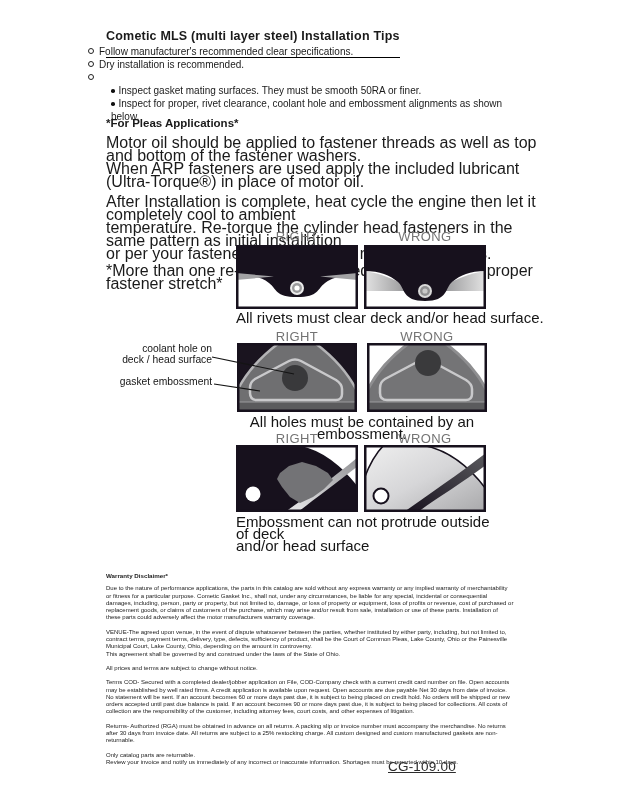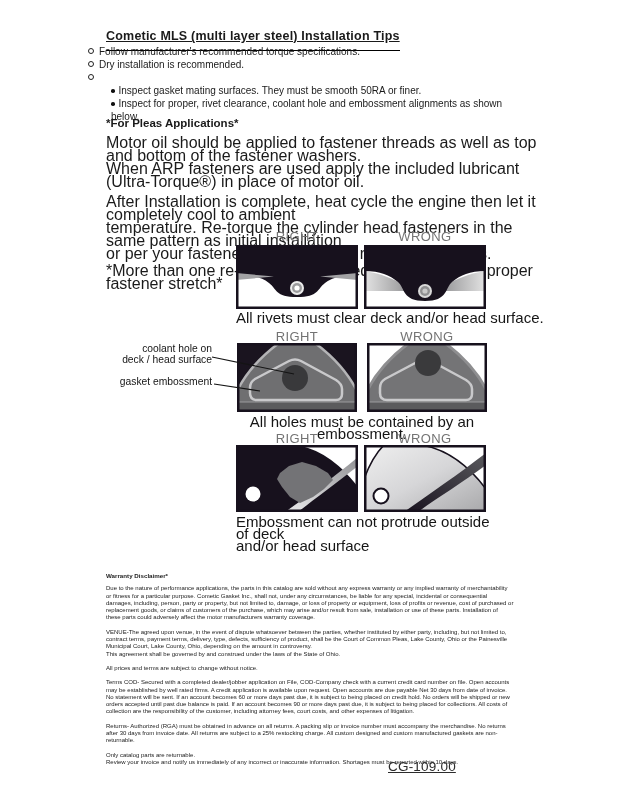--- a/index.html
+++ b/index.html
@@ -5,21 +5,21 @@
   html,body{margin:0;padding:0;background:#e8e8e8;}
   .page{
     position:relative;width:618px;height:800px;background:#ffffff;
     margin:0 auto;overflow:hidden;
     font-family:"Liberation Sans", sans-serif;color:#1a1a1a;
   }
   .abs{position:absolute;}
   .pre{white-space:pre-line;}
   .title{
     font-size:12.5px;font-weight:bold;letter-spacing:0.2px;
-    border-bottom:1.5px solid #000;padding-bottom:7px;display:inline-block;text-decoration:underline;
+    border-bottom:1.5px solid #000;padding-bottom:14px;display:inline-block;
   }
   .bullet-line{font-size:10px;line-height:13px;}
   .sub-line{font-size:10px;line-height:13px;margin-left:23px;}
   .o-dot{
     display:inline-block;width:4px;height:4px;border:1px solid #222;border-radius:50%;
     margin-right:5px;vertical-align:1.5px;
   }
   .f-dot{
     display:inline-block;width:3.5px;height:3.5px;background:#111;border-radius:50%;
     margin-right:4px;vertical-align:1.5px;
@@ -41,21 +41,21 @@
 </head>
 <body>
 
 <div class="page">
 
   <div class="abs" style="left:106px;top:26px;">
     <span class="title">Cometic MLS (multi layer steel) Installation Tips</span>
   </div>
 
   <div class="abs" style="left:88px;top:45px;width:445px;">
-    <div class="bullet-line"><span class="o-dot"></span><span>Follow manufacturer's recommended torque specifications.</span></div>
+    <div class="bullet-line"><span class="o-dot"></span><span>Follow manufacturer's recommended clear specifications.</span></div>
     <div class="bullet-line"><span class="o-dot"></span><span>Dry installation is recommended.</span></div>
     <div class="bullet-line"><span class="o-dot"></span></div>
     <div class="sub-line"><span class="f-dot"></span><span>Inspect gasket mating surfaces.  They must be smooth 50RA or finer.</span></div>
     <div class="sub-line"><span class="f-dot"></span><span>Inspect for proper, rivet clearance, coolant hole and embossment alignments as shown below.</span></div>
   </div>
 
   <div class="abs" style="left:106px;top:116px;width:432px;">
     <div class="diesel-h">*For Pleas Applications*</div>
     <p class="body-p pre m1">Motor oil should be applied to fastener threads as well as top and bottom of the fastener washers.
 When ARP fasteners are used apply the included lubricant (Ultra-Torque®) in place of motor oil.</p>

